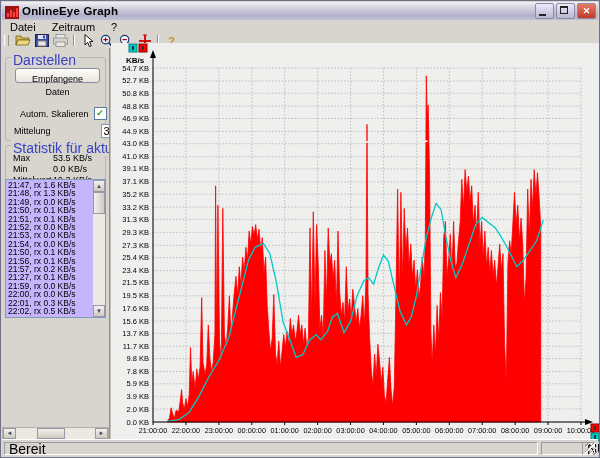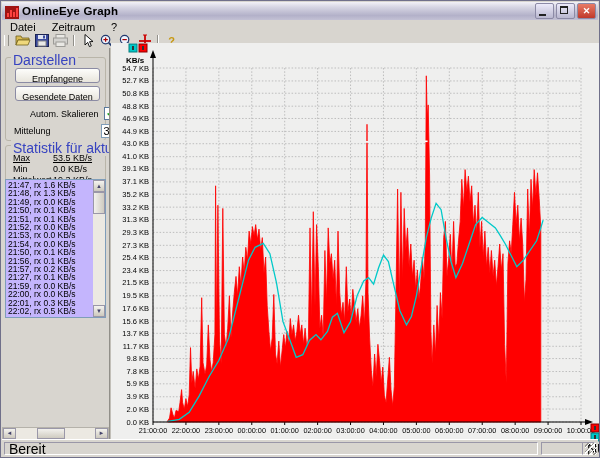--- a/index.html
+++ b/index.html
@@ -30,21 +30,21 @@
   .tool-btn.disabled{opacity:.45;filter:grayscale(1);}
   .help-glyph{font-size:11px;font-weight:bold;color:#c79810;}
   
   .sidebar{position:absolute;left:1px;top:47px;width:107px;bottom:31px;background:#d8d5cf;}
   .groupbox{position:absolute;left:3px;width:101px;border:1px solid #b9b5a9;border-radius:3px;box-sizing:border-box;}
   .group-title{position:absolute;top:-6px;left:5px;background:#d8d5cf;padding:0 2px;
     font-size:14px;color:#3743c0;white-space:nowrap;text-align:right;}
   .xp-btn{display:block;position:absolute;left:9px;width:85px;height:15px;
     background:linear-gradient(180deg,#fdfdfb,#e8e5dc);border:1px solid #8b8ba4;border-radius:3px;
     font-size:9px;font-family:"Liberation Sans",sans-serif;color:#000;padding:4px;line-height:13px;cursor:pointer;}
-  .check-row{position:absolute;left:24px;top:49px;width:90px;font-size:9px;display:flex;align-items:center;}
+  .check-row{position:absolute;left:14px;top:49px;width:90px;font-size:9px;display:flex;align-items:center;}
   .checkbox{width:11px;height:11px;background:#fff;border:1px solid #5a7a9c;margin-left:5px;
     font-size:9px;line-height:10px;text-align:center;color:#18a018;font-weight:bold;cursor:pointer;}
   .mitt-row{position:absolute;left:8px;top:66px;width:94px;font-size:9px;display:flex;align-items:center;gap:41px;}
   .input-xp{width:26px;height:12px;border:1px solid #7f9db9;background:#fff;font-size:11px;
     font-family:"Liberation Sans",sans-serif;padding:0 2px;margin:0 4px 0 9px;}
   .stat-row{position:absolute;left:7px;width:90px;font-size:9px;display:flex;}
   .stat-label{width:40px;}
   
   .listbox{position:absolute;left:3px;top:131px;width:101px;height:139px;background:#c4b5fd;
     border:1px solid #7f9db9;box-sizing:border-box;overflow:hidden;}
@@ -166,35 +166,34 @@
     <span class="tool-btn">
       <span class="help-glyph">?</span>
     </span>
   </div>
 
   <div class="sidebar">
 
     <div class="groupbox" style="top:9px;height:84px;">
       <span class="group-title">Darstellen</span>
       <button class="xp-btn" style="top:10px;">Empfangene Daten</button>
-      <button class="xp-btn" style="top:28px;">Gesendete Daten</button>
       <span class="check-row">
         <span>Autom. Skalieren</span>
         <span class="checkbox">✓</span>
       </span>
       <span class="mitt-row">
         <span>Mittelung</span>
         <input class="input-xp" value="30" style="">
         <span>min</span>
       </span>
     </div>
 
     <div class="groupbox" style="top:97px;height:44px;">
       <span class="group-title">Statistik für aktuellen Zoom</span>
-      <span class="stat-row" style="top:7px;text-decoration:underline;">
+      <span class="stat-row" style="top:7px;">
         <span class="stat-label">Max</span>
         <span>53.5 KB/s</span>
       </span>
       <span class="stat-row" style="top:18px;">
         <span class="stat-label">Min</span>
         <span>0.0 KB/s</span>
       </span>
       <span class="stat-row" style="top:29px;">
         <span class="stat-label">Mittelwert</span>
         <span>19.3 KB/s</span>

